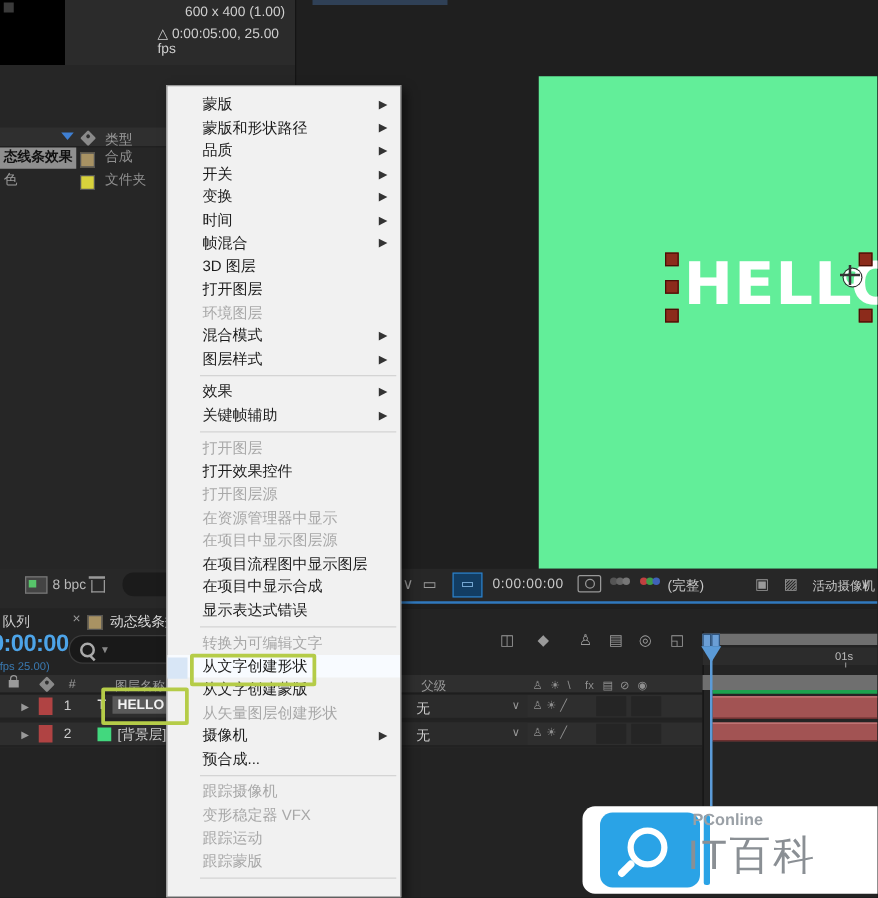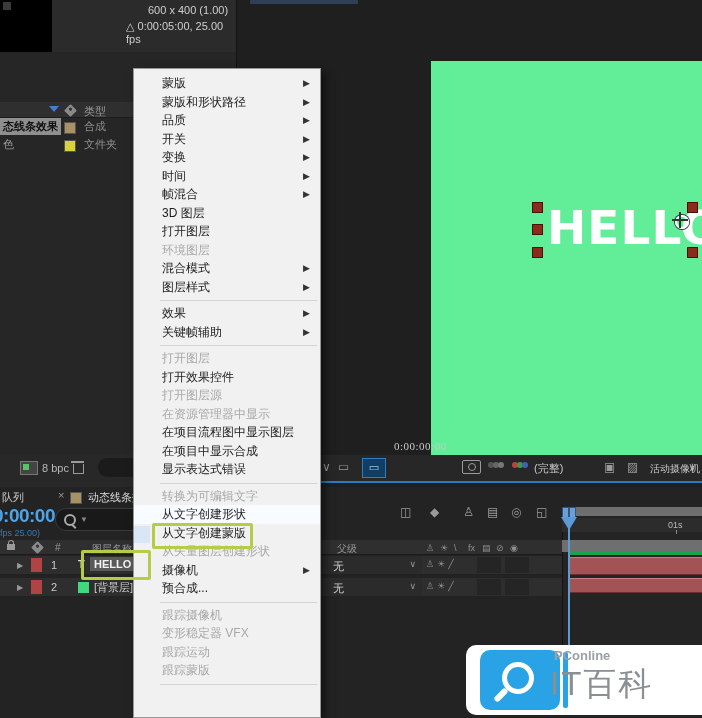--- a/index.html
+++ b/index.html
@@ -41,21 +41,21 @@
   .handle{width:9px;height:9px;border:1px solid #4a0f06;background:#8c2b1b;z-index:5;}
   #anchor-point{left:672px;top:212px;width:16px;height:16px;z-index:6;}
   #anchor-point .ring{position:absolute;left:3px;top:3px;width:10px;height:10px;border:2px solid #fff;border-radius:50%;box-shadow:0 0 0 1px #333;}
   #anchor-point .h{position:absolute;left:0;top:7px;width:16px;height:2px;background:#333;}
   #anchor-point .v{position:absolute;left:7px;top:0;width:2px;height:16px;background:#333;}
 
   
   #comp-toolbar{left:236px;top:455px;width:466px;height:27px;background:#272727;}
   .tb-glyph{color:#9a9a9a;font-size:12px;}
   #roi-active{left:362px;top:458px;width:22px;height:18px;background:#123d63;border:1px solid #2d7fc4;color:#8fc3ef;font-size:11px;text-align:center;line-height:17px;}
-  #comp-timecode{left:394px;top:440px;color:#c8c8c8;font-size:11px;letter-spacing:.5px;font-family:Liberation Serif, serif;}
+  #comp-timecode{left:394px;top:461px;color:#c8c8c8;font-size:11px;letter-spacing:.5px;}
   .cam{left:462px;top:460px;width:17px;height:12px;border:1px solid #999;border-radius:2px;}
   .cam::after{content:"";position:absolute;left:5px;top:2px;width:6px;height:6px;border:1px solid #999;border-radius:50%;}
   .rgb-dots i{position:absolute;width:6px;height:6px;border-radius:50%;}
   #res-select{left:534px;top:461px;color:#c8c8c8;font-size:11px;}
   #view-select{left:650px;top:462px;color:#c8c8c8;font-size:10px;}
   #panel-blue-line{left:310px;top:481px;width:392px;height:2px;background:#3179be;}
 
   
   #timeline-panel{left:0;top:487px;width:702px;height:231px;background:#232323;}
   #tab-queue{left:2px;top:490px;color:#cccccc;font-size:11px;}
@@ -302,20 +302,21 @@
     <div class="menu-item">混合模式<span class="arrow">▶</span></div>
     <div class="menu-item">图层样式<span class="arrow">▶</span></div>
     <div class="menu-sep"></div>
     <div class="menu-item">效果<span class="arrow">▶</span></div>
     <div class="menu-item">关键帧辅助<span class="arrow">▶</span></div>
     <div class="menu-sep"></div>
     <div class="menu-item disabled">打开图层</div>
     <div class="menu-item">打开效果控件</div>
     <div class="menu-item disabled">打开图层源</div>
     <div class="menu-item disabled">在资源管理器中显示</div>
+    <div class="menu-item disabled">在项目中显示图层源</div>
     <div class="menu-item">在项目流程图中显示图层</div>
     <div class="menu-item">在项目中显示合成</div>
     <div class="menu-item">显示表达式错误</div>
     <div class="menu-sep"></div>
     <div class="menu-item disabled">转换为可编辑文字</div>
     <div class="menu-item highlighted">从文字创建形状</div>
     <div class="menu-item">从文字创建蒙版</div>
     <div class="menu-item disabled">从矢量图层创建形状</div>
     <div class="menu-item">摄像机<span class="arrow">▶</span></div>
     <div class="menu-item">预合成...</div>

